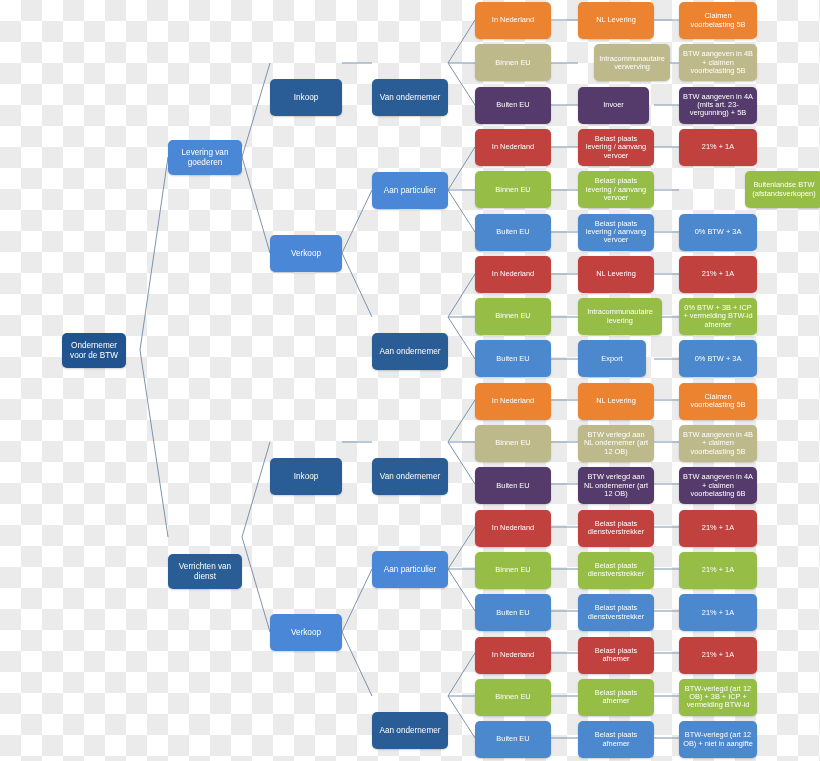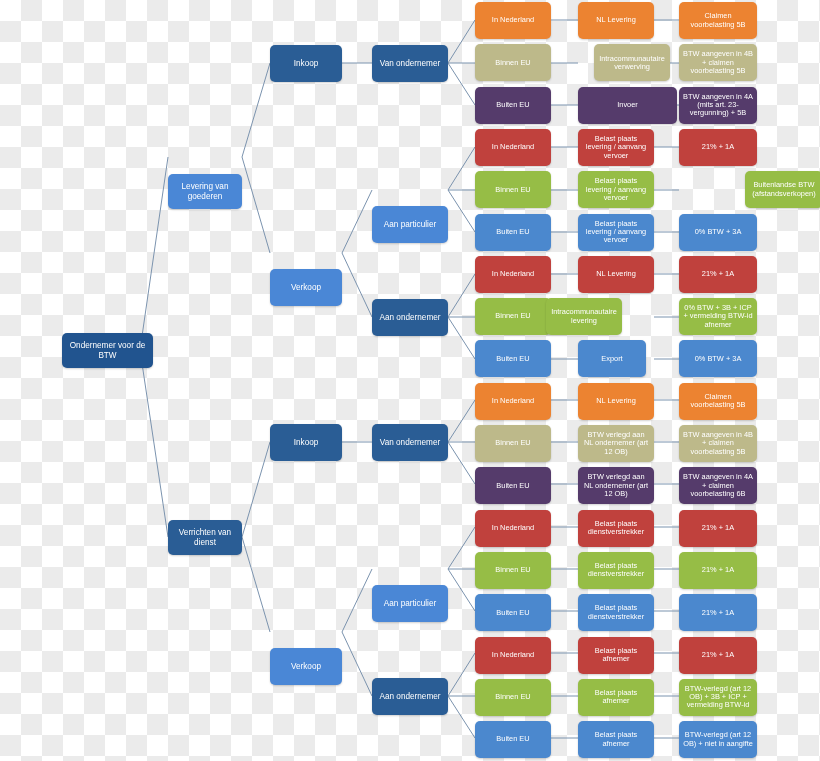--- a/index.html
+++ b/index.html
@@ -23,22 +23,22 @@
     border-radius:5px;
     display:flex;align-items:center;justify-content:center;
     text-align:center;
     color:#ffffff;
     line-height:1.12;
     padding:2px 4px;
     box-shadow:0 1px 2px rgba(0,0,0,0.18);
     overflow:hidden;
   }
   .n-root{background:#21548f;font-size:8.2px;}
-  .n-dark{background:#2a5d95;font-size:8.2px;}
-  .n-light{background:#4a87d6;font-size:8.2px;margin-top:34px;}
+  .n-dark{background:#2a5d95;font-size:8.2px;margin-top:34px;}
+  .n-light{background:#4a87d6;font-size:8.2px;}
   .c-orange{background:#ec8331;}
   .c-khaki {background:#bdb98a;}
   .c-purple{background:#553b6b;}
   .c-red   {background:#c0413d;}
   .c-green {background:#96bd46;}
   .c-blue  {background:#4b88ce;}
   .leaf{font-size:7.4px;}
 </style>
 </head>
 <body>
@@ -124,21 +124,21 @@
         <path d="M654 484 L679 484"></path>
       <path d="M654 527 L679 527"></path> 
         <path d="M654 569 L679 569"></path> 
         <path d="M654 611 L679 611"></path>
       <path d="M654 653 L679 653"></path> 
         <path d="M654 696 L679 696"></path> 
         <path d="M654 738 L679 738"></path>
     </g>
   </svg>
 
-  <div class="node n-root" style="left:62px;top:333px;width:91px;height:35px;">Ondernemer voor de BTW</div>
+  <div class="node n-root" style="left:62px;top:333px;width:64px;height:35px;">Ondernemer voor de BTW</div>
 
   <div class="node n-light" style="left:168px;top:140px;width:74px;height:35px;">Levering van goederen</div>
   <div class="node n-dark" style="left:168px;top:520px;width:74px;height:35px;">Verrichten van dienst</div>
 
   <div class="node n-dark" style="left:270px;top:45px;width:72px;height:37px;">Inkoop</div>
   <div class="node n-light" style="left:270px;top:235px;width:72px;height:37px;">Verkoop</div>
   <div class="node n-dark" style="left:270px;top:424px;width:72px;height:37px;">Inkoop</div>
   <div class="node n-light" style="left:270px;top:614px;width:72px;height:37px;">Verkoop</div>
 
   <div class="node n-dark" style="left:372px;top:45px;width:76px;height:37px;">Van ondernemer</div>
@@ -149,36 +149,36 @@
   <div class="node n-dark" style="left:372px;top:678px;width:76px;height:37px;">Aan ondernemer</div>
 
   <div id="leaf-layer">
       <div class="node leaf c-orange" style="left: 475px; top: 2px; width: 76px; height: 37px;">In Nederland</div>
       <div class="node leaf c-orange" style="left: 578px; top: 2px; width: 76px; height: 37px;">NL Levering</div>
       <div class="node leaf c-orange" style="left: 679px; top: 2px; width: 78px; height: 37px;">Claimen voorbelasting 5B</div>
       <div class="node leaf c-khaki" style="left: 475px; top: 44.3px; width: 76px; height: 37px;">Binnen EU</div>
       <div class="node leaf c-khaki" style="left: 578px; top: 44.3px; width: 76px; height: 37px; margin-left: 16px;">Intracommunautaire verwerving</div>
       <div class="node leaf c-khaki" style="left: 679px; top: 44.3px; width: 78px; height: 37px;">BTW aangeven in 4B + claimen voorbelasting 5B</div>
       <div class="node leaf c-purple" style="left: 475px; top: 86.6px; width: 76px; height: 37px;">Buiten EU</div>
-      <div class="node leaf c-purple" style="left: 578px; top: 86.6px; width: 99px; height: 37px;">Invoer</div>
+      <div class="node leaf c-purple" style="left: 578px; top: 86.6px; width: 71px; height: 37px;">Invoer</div>
       <div class="node leaf c-purple" style="left: 679px; top: 86.6px; width: 78px; height: 37px;">BTW aangeven in 4A (mits art. 23-vergunning) + 5B</div>
       <div class="node leaf c-red" style="left: 475px; top: 128.9px; width: 76px; height: 37px;">In Nederland</div>
       <div class="node leaf c-red" style="left: 578px; top: 128.9px; width: 76px; height: 37px;">Belast plaats levering / aanvang vervoer</div>
       <div class="node leaf c-red" style="left: 679px; top: 128.9px; width: 78px; height: 37px;">21% + 1A</div>
       <div class="node leaf c-green" style="left: 475px; top: 171.2px; width: 76px; height: 37px;">Binnen EU</div>
       <div class="node leaf c-green" style="left: 578px; top: 171.2px; width: 76px; height: 37px;">Belast plaats levering / aanvang vervoer</div>
       <div class="node leaf c-green" style="left: 710px; top: 171.2px; width: 78px; height: 37px; margin-left: 35px;">Buitenlandse BTW (afstandsverkopen)</div>
       <div class="node leaf c-blue" style="left: 475px; top: 213.5px; width: 76px; height: 37px;">Buiten EU</div>
       <div class="node leaf c-blue" style="left: 578px; top: 213.5px; width: 76px; height: 37px;">Belast plaats levering / aanvang vervoer</div>
       <div class="node leaf c-blue" style="left: 679px; top: 213.5px; width: 78px; height: 37px;">0% BTW + 3A</div>
       <div class="node leaf c-red" style="left: 475px; top: 255.8px; width: 76px; height: 37px;">In Nederland</div>
       <div class="node leaf c-red" style="left: 578px; top: 255.8px; width: 76px; height: 37px;">NL Levering</div>
       <div class="node leaf c-red" style="left: 679px; top: 255.8px; width: 78px; height: 37px;">21% + 1A</div>
       <div class="node leaf c-green" style="left: 475px; top: 298.1px; width: 76px; height: 37px;">Binnen EU</div>
-      <div class="node leaf c-green" style="left: 546px; top: 298.1px; width: 76px; height: 37px;">Intracommunautaire levering</div>
+      <div class="node leaf c-green" style="left: 578px; top: 298.1px; width: 84px; height: 37px;">Intracommunautaire levering</div>
       <div class="node leaf c-green" style="left: 679px; top: 298.1px; width: 78px; height: 37px;">0% BTW + 3B + ICP + vermelding BTW-id afnemer</div>
       <div class="node leaf c-blue" style="left: 475px; top: 340.4px; width: 76px; height: 37px;">Buiten EU</div>
       <div class="node leaf c-blue" style="left: 578px; top: 340.4px; width: 68px; height: 37px;">Export</div>
       <div class="node leaf c-blue" style="left: 679px; top: 340.4px; width: 78px; height: 37px;">0% BTW + 3A</div>
       <div class="node leaf c-orange" style="left: 475px; top: 382.7px; width: 76px; height: 37px;">In Nederland</div>
       <div class="node leaf c-orange" style="left: 578px; top: 382.7px; width: 76px; height: 37px;">NL Levering</div>
       <div class="node leaf c-orange" style="left: 679px; top: 382.7px; width: 78px; height: 37px;">Claimen voorbelasting 5B</div>
       <div class="node leaf c-khaki" style="left: 475px; top: 425px; width: 76px; height: 37px;">Binnen EU</div>
       <div class="node leaf c-khaki" style="left: 578px; top: 425px; width: 76px; height: 37px;">BTW verlegd aan NL ondernemer (art 12 OB)</div>
       <div class="node leaf c-khaki" style="left: 679px; top: 425px; width: 78px; height: 37px;">BTW aangeven in 4B + claimen voorbelasting 5B</div>

